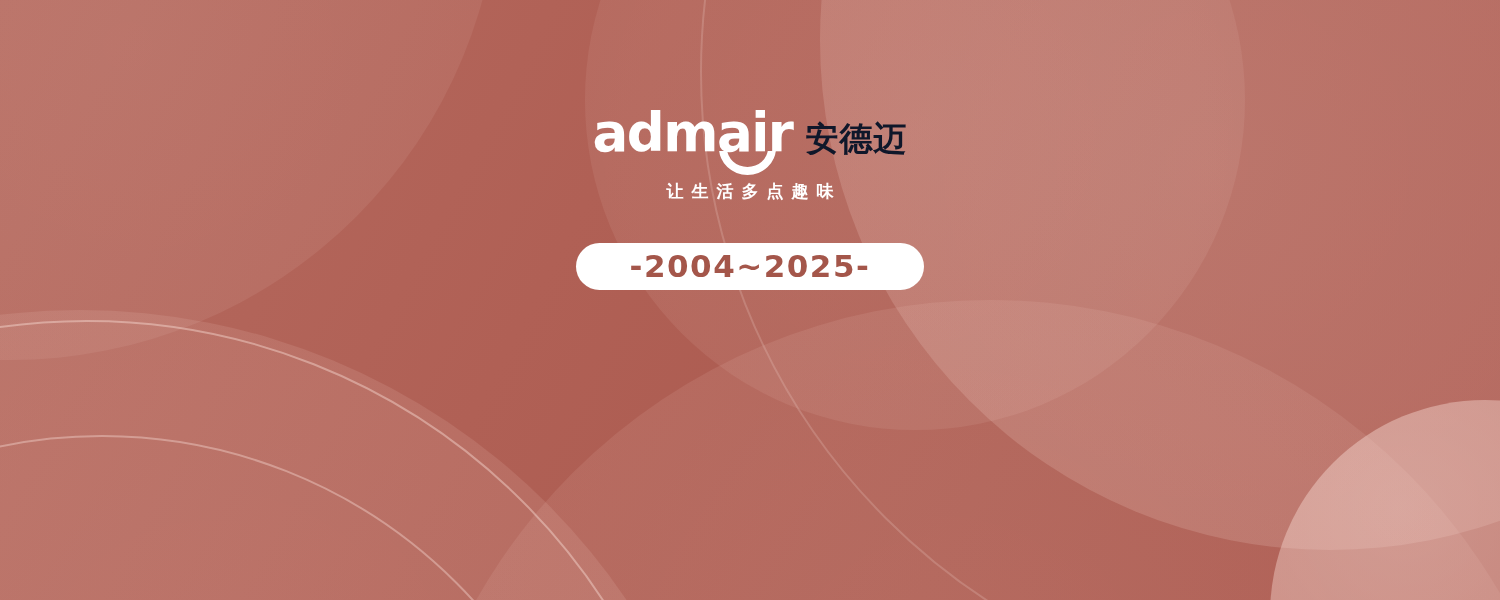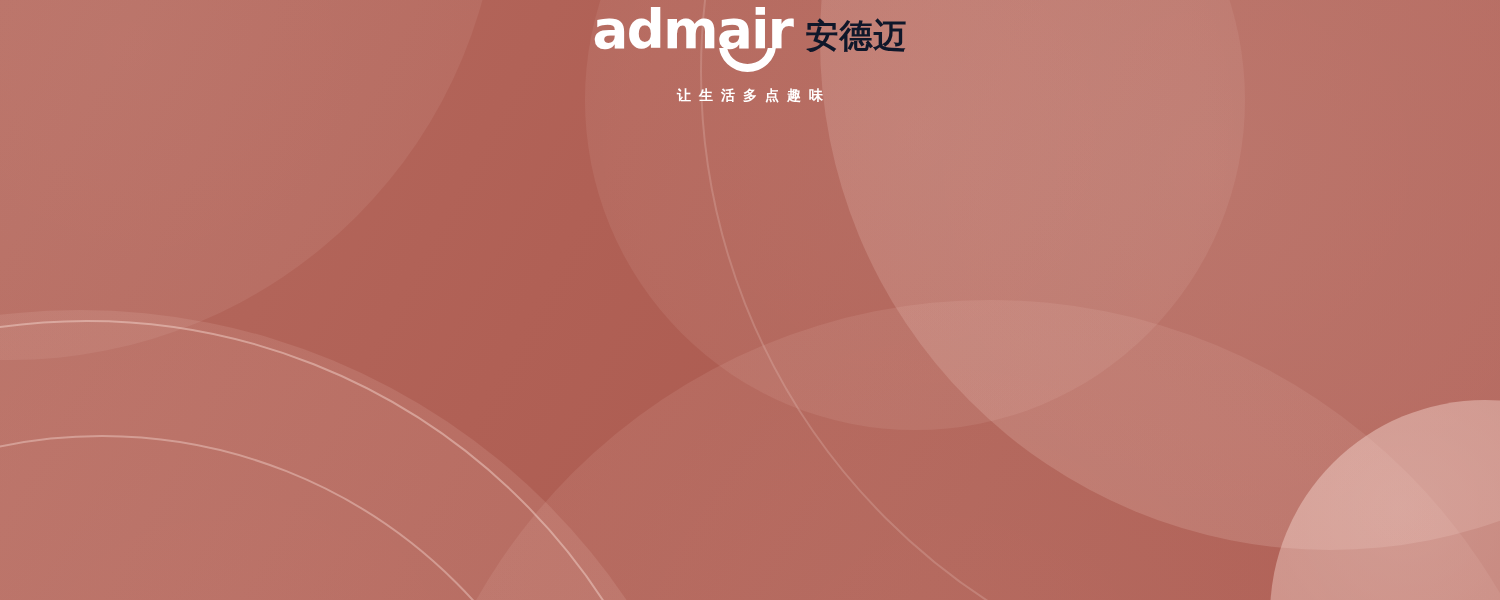--- a/index.html
+++ b/index.html
@@ -141,20 +141,21 @@
     inset: 0;
     display: flex;
     flex-direction: column;
     align-items: center;
     z-index: 5;
   }
 
   
   .logo-lockup {
     position: relative;
+    margin-top: 103px;
     display: flex;
     align-items: flex-end;
     height: 56px;
   }
   .wordmark {
     position: relative;
     font-family: "DejaVu Sans", "Liberation Sans", sans-serif;
     font-size: 53px;
     font-weight: 700;
     line-height: 1;
@@ -188,23 +189,23 @@
     font-weight: 700;
     color: #0f172a;
     letter-spacing: 1px;
     margin-left: 13px;
     padding-bottom: 4px;
     line-height: 1;
   }
 
   
   .tagline {
-    margin-top: 32px;
-    font-family: "DejaVu Sans", "Liberation Sans", sans-serif;
-    font-size: 14px;
+    margin-top: 24px;
+    font-family: "DejaVu Sans", "Liberation Sans", sans-serif;
+    font-size: 17px;
     font-weight: 700;
     color: #ffffff;
     letter-spacing: 8px;
     text-indent: 8px;
     line-height: 1;
   }
 
   
   .headline {
     margin-top: 47px;
@@ -259,15 +260,18 @@
 
     <div class="logo-lockup">
       <div class="wordmark">admair</div>
       <div class="smile"></div>
       <div class="logo-cn">安德迈</div>
     </div>
 
     <div class="tagline">让生活多点趣味</div>
 
 
+    <div class="year-badge">
+      <span class="year-badge-text">-2004~2025-</span>
+    </div>
 
   </div>
 </div>
 
 </body></html>

